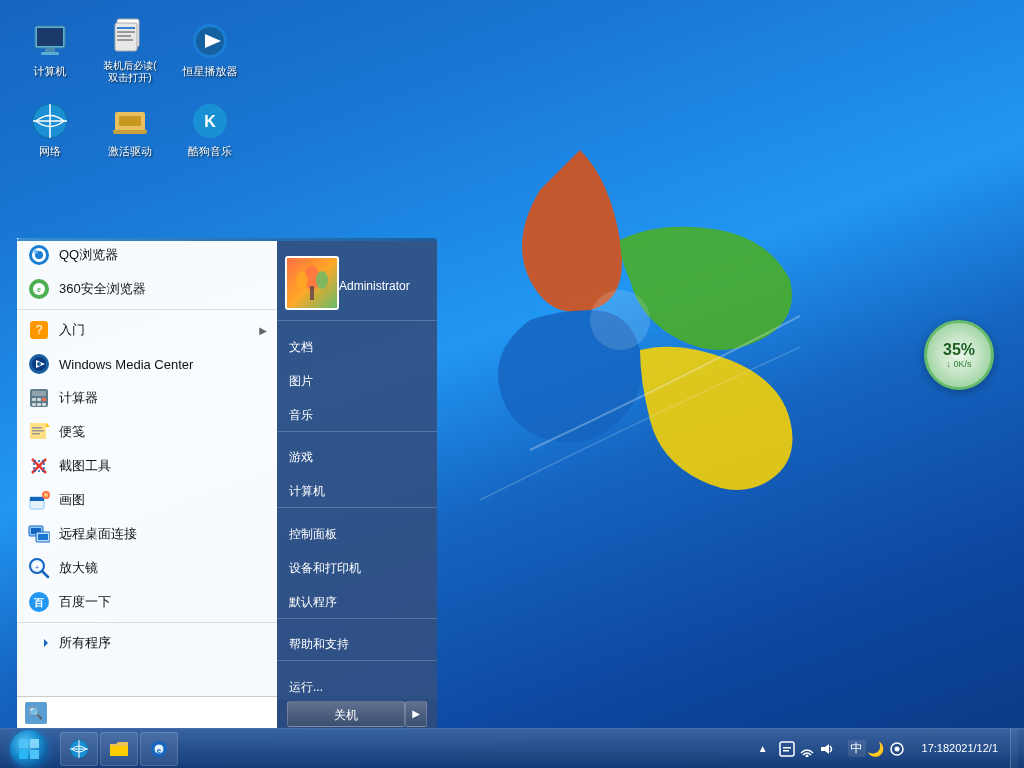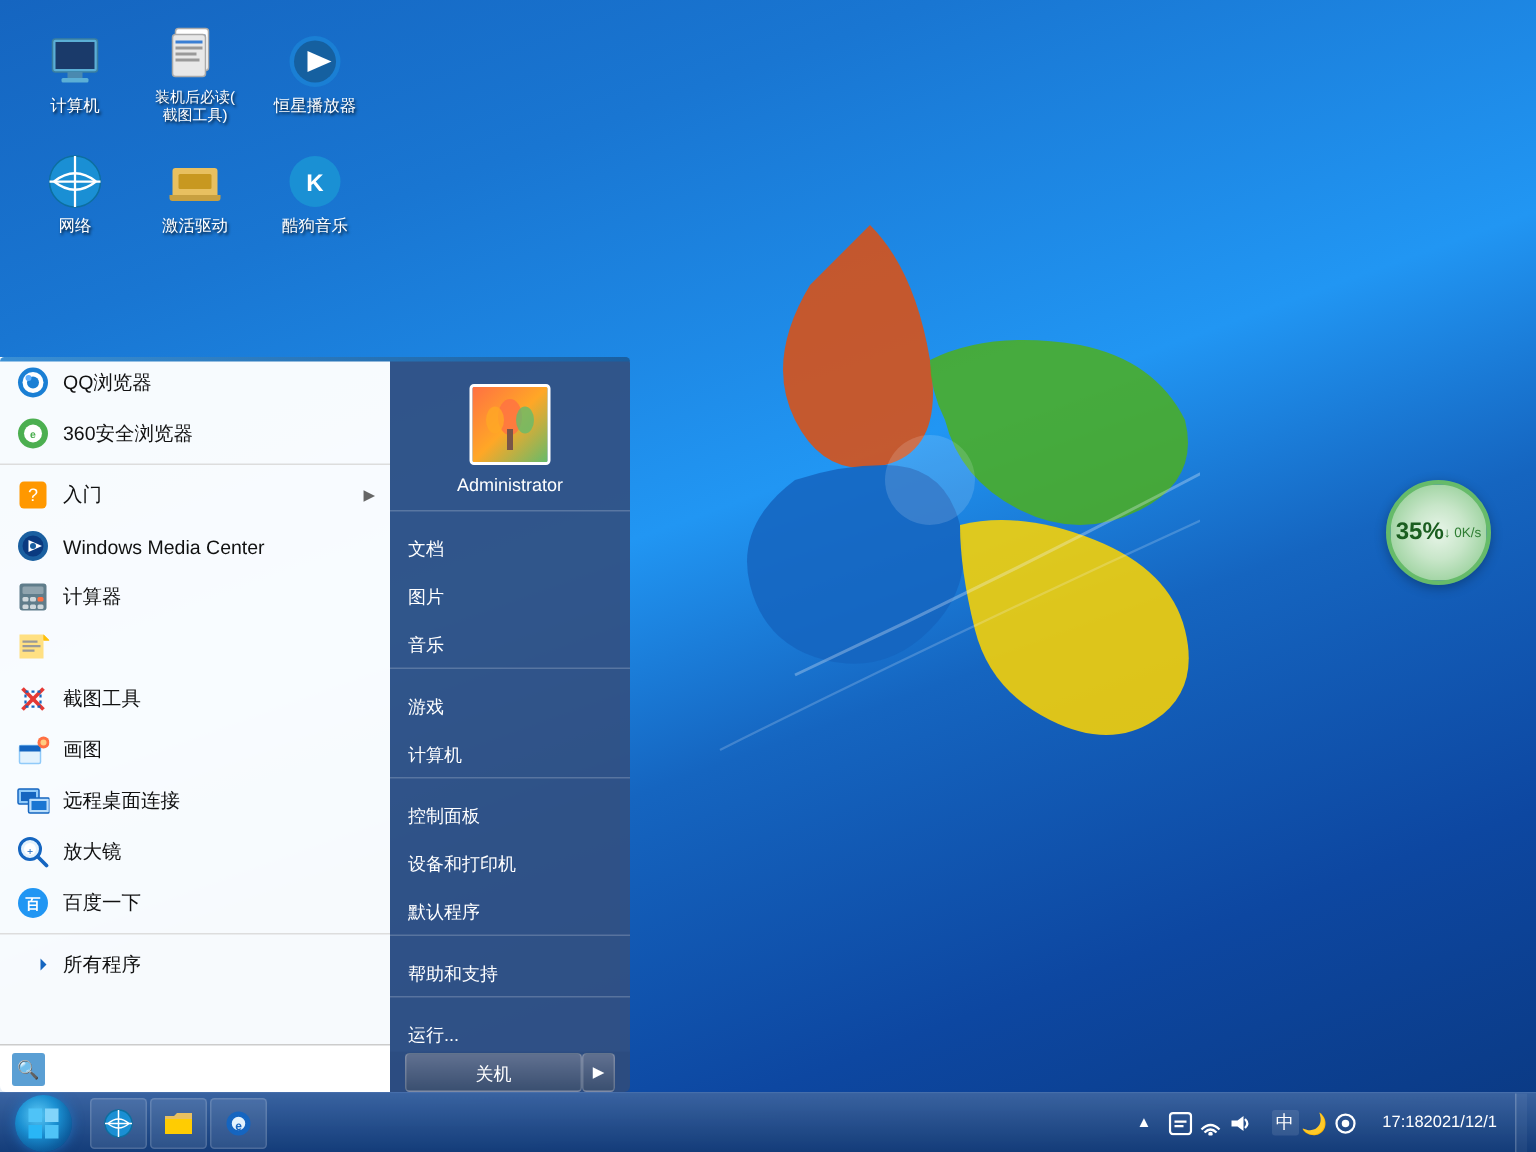--- a/index.html
+++ b/index.html
@@ -162,21 +162,21 @@
       height: 40px;
       background: rgba(255,255,255,0.05);
       border-left: 1px solid rgba(255,255,255,0.2);
       cursor: pointer;
     }
 
     
     .start-menu {
       position: absolute;
       bottom: 40px;
-      left: 0;
+      left: 17px;
       width: 420px;
       height: 490px;
       background: transparent;
       z-index: 200;
       display: flex;
     }
 
     .start-menu-left {
       width: 260px;
       background: rgba(255,255,255,0.97);
@@ -302,21 +302,20 @@
       font-size: 10px;
       cursor: pointer;
       display: flex;
       align-items: center;
       justify-content: center;
     }
 
     
     .right-user-section {
       display: flex;
-      flex-direction: column;
       align-items: center;
       padding: 10px 8px;
       border-bottom: 1px solid rgba(255,255,255,0.2);
       margin-bottom: 4px;
     }
 
     .user-avatar {
       width: 54px;
       height: 54px;
       border: 2px solid white;
@@ -359,21 +358,21 @@
     .net-widget {
       position: absolute;
       top: 320px;
       right: 30px;
       width: 70px;
       height: 70px;
       border-radius: 50%;
       background: radial-gradient(circle, #e8f5e9 0%, #c8e6c9 40%, #a5d6a7 70%, #81c784 100%);
       border: 3px solid #66bb6a;
       display: flex;
-      flex-direction: row;
+      flex-direction: column;
       align-items: center;
       justify-content: center;
       box-shadow: 0 2px 8px rgba(0,0,0,0.3);
     }
 
     .net-percent {
       font-size: 16px;
       font-weight: bold;
       color: #1b5e20;
     }
@@ -469,21 +468,21 @@
             <rect x="8" y="18" width="16" height="2" fill="#888"></rect>
             <rect x="8" y="22" width="12" height="2" fill="#888"></rect>
             <rect x="4" y="6" width="22" height="28" rx="2" fill="#e8e8e8" stroke="#aaa" stroke-width="1"></rect>
             <rect x="6" y="10" width="18" height="2" fill="#3a7fd4"></rect>
             <rect x="6" y="14" width="18" height="2" fill="#999"></rect>
             <rect x="6" y="18" width="14" height="2" fill="#999"></rect>
             <rect x="6" y="22" width="16" height="2" fill="#999"></rect>
           </svg>
         </div>
         <span class="icon-label" style="white-space:pre-line; font-size:10px;">装机后必读(
-截图工具)</span>
+双击打开)</span>
       </div>
 
       <div class="desktop-icon">
         <div class="icon-img">
           <svg width="38" height="38" viewBox="0 0 38 38">
             <circle cx="19" cy="19" r="17" fill="#1a7fd4"></circle>
             <circle cx="19" cy="19" r="14" fill="#1560a0"></circle>
             <polygon points="14,12 30,19 14,26" fill="white"></polygon>
           </svg>
         </div>
@@ -604,20 +603,21 @@
           <div class="menu-item-icon">
             <svg width="22" height="22" viewBox="0 0 22 22">
               <rect x="2" y="2" width="16" height="16" fill="#ffe082"></rect>
               <polygon points="18,2 22,6 18,6" fill="#ffb300"></polygon>
               <polygon points="18,6 22,6 18,2" fill="#ffc107"></polygon>
               <rect x="4" y="6" width="10" height="1.5" fill="#999"></rect>
               <rect x="4" y="9" width="12" height="1.5" fill="#999"></rect>
               <rect x="4" y="12" width="8" height="1.5" fill="#999"></rect>
             </svg>
           </div>
+          <span class="menu-item-text">便笺</span>
         </div>
 
         <div class="menu-item">
           <div class="menu-item-icon">
             <svg width="22" height="22" viewBox="0 0 22 22">
               <line x1="4" y1="4" x2="18" y2="18" stroke="#e53935" stroke-width="2.5"></line>
               <line x1="18" y1="4" x2="4" y2="18" stroke="#e53935" stroke-width="2.5"></line>
               <rect x="6" y="6" width="10" height="10" fill="none" stroke="#1565c0" stroke-width="1.5" stroke-dasharray="2,2"></rect>
             </svg>
           </div>

